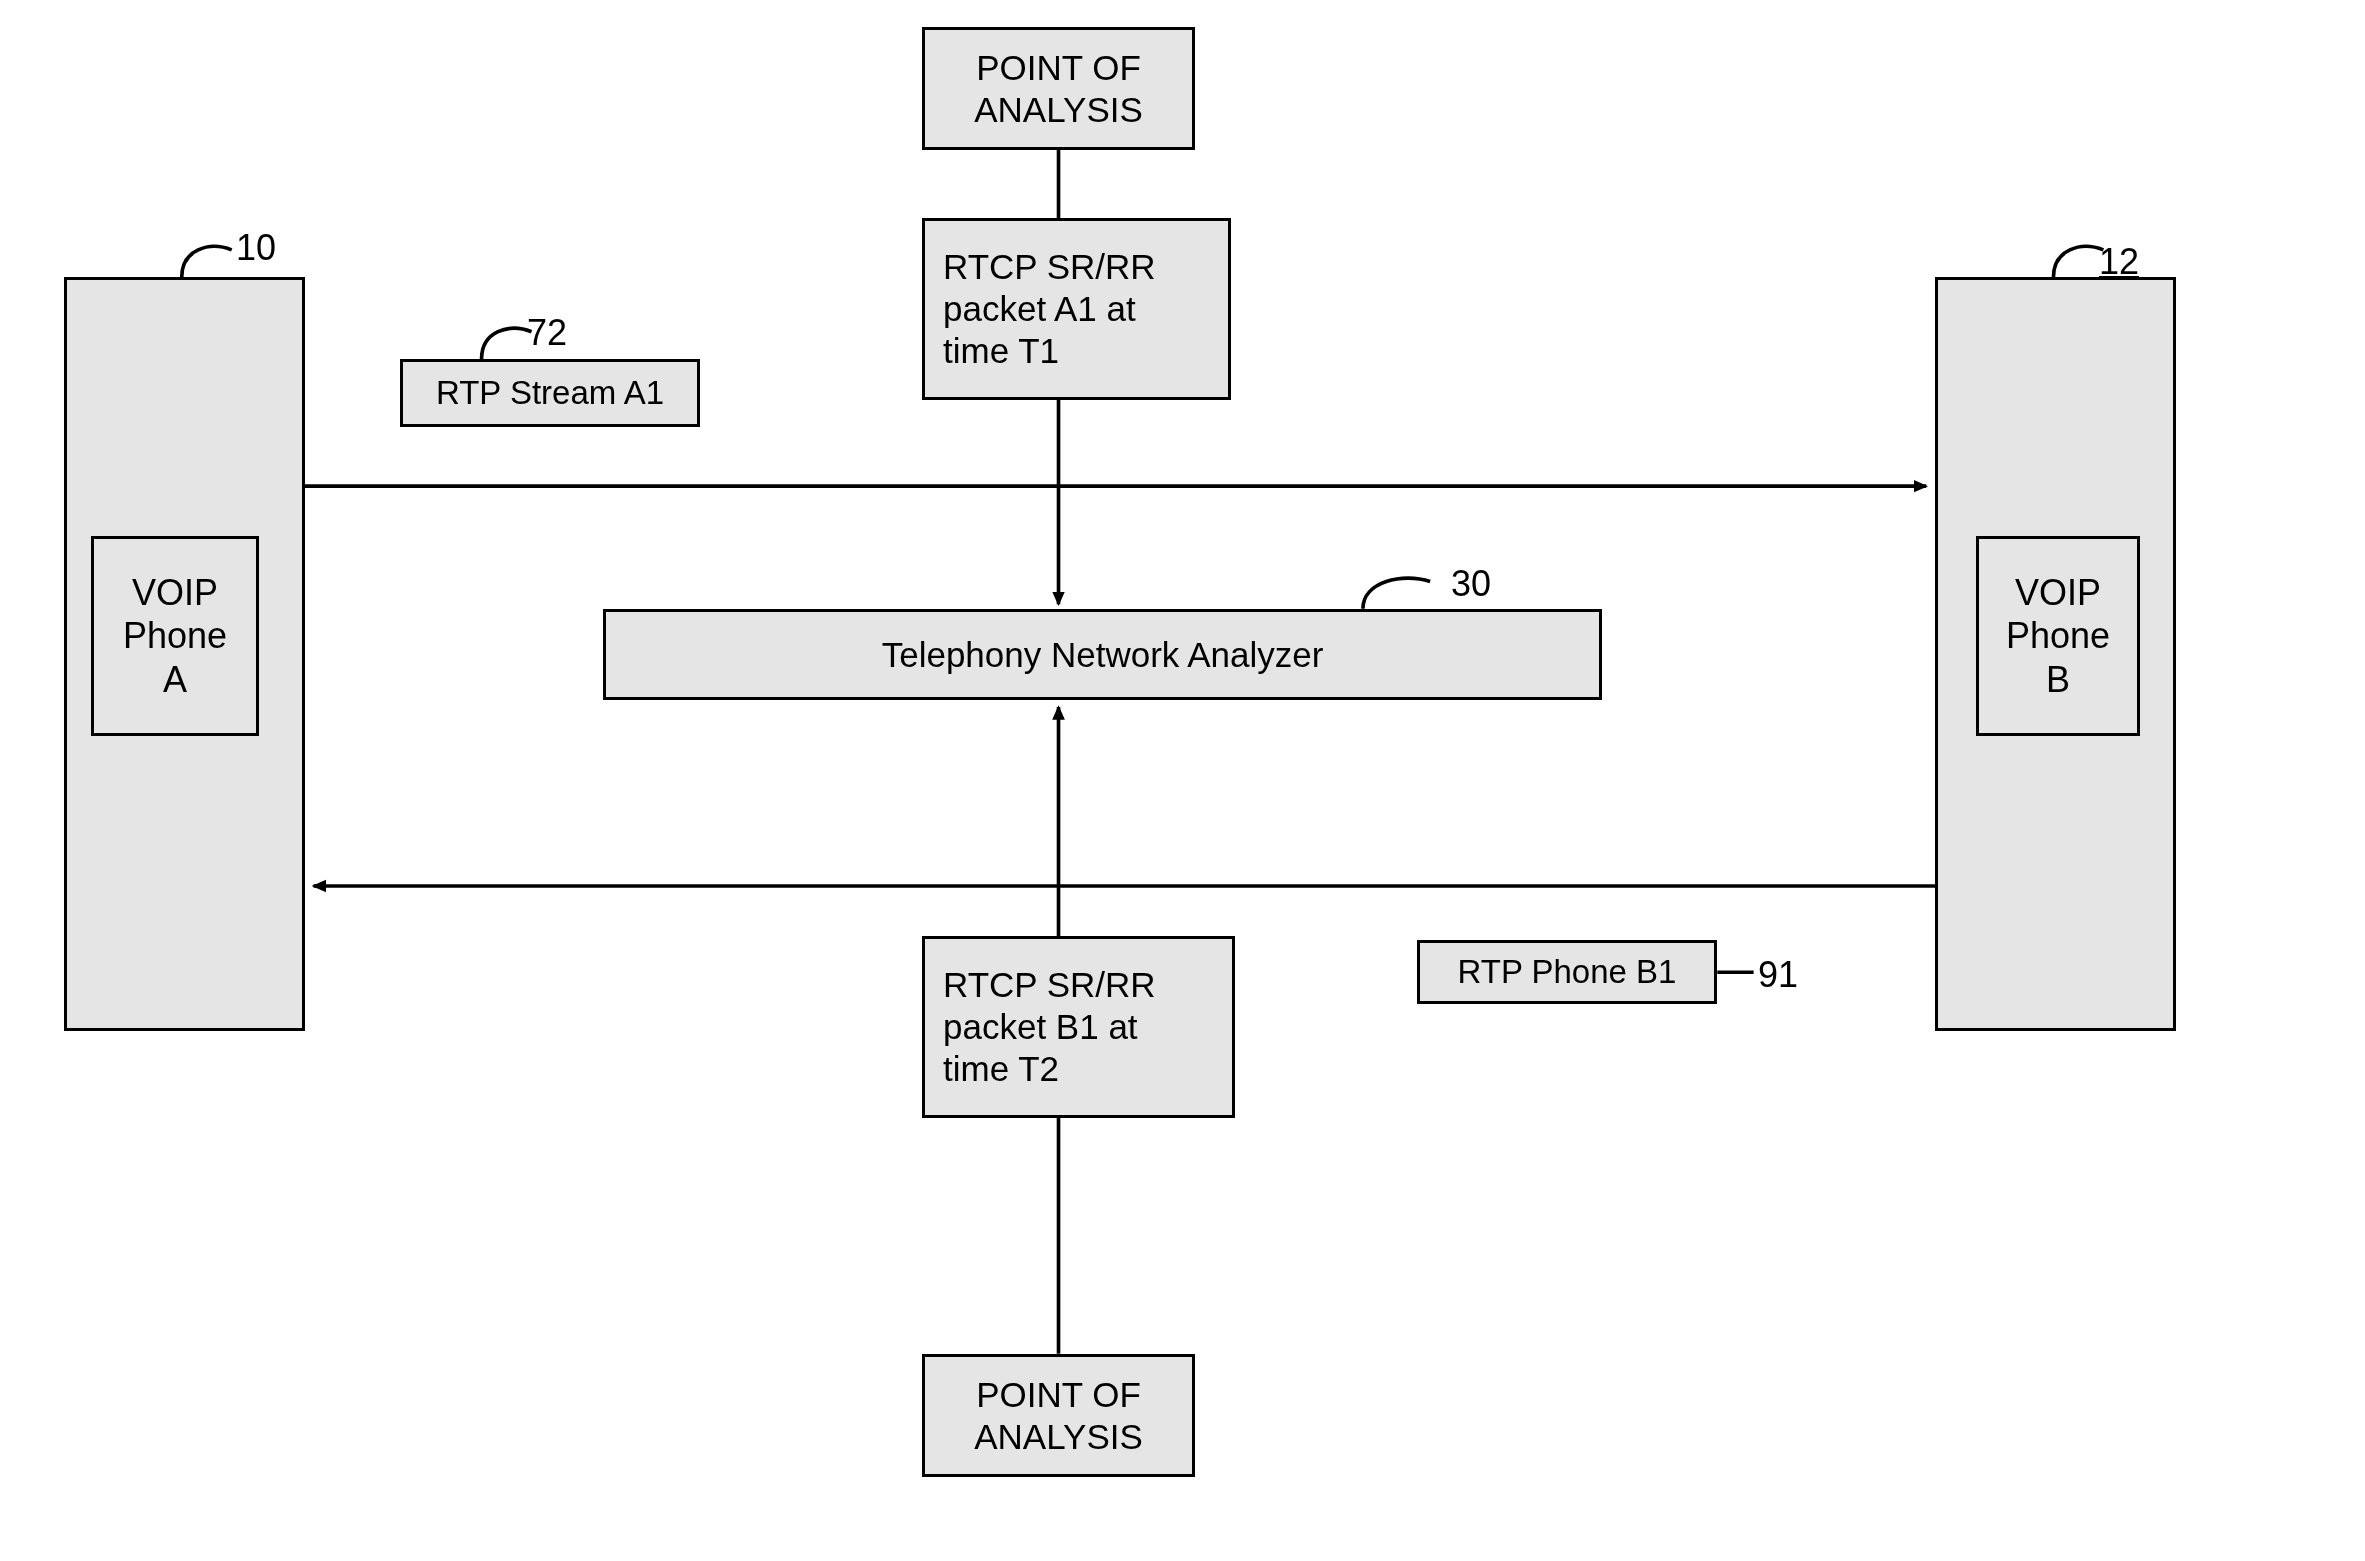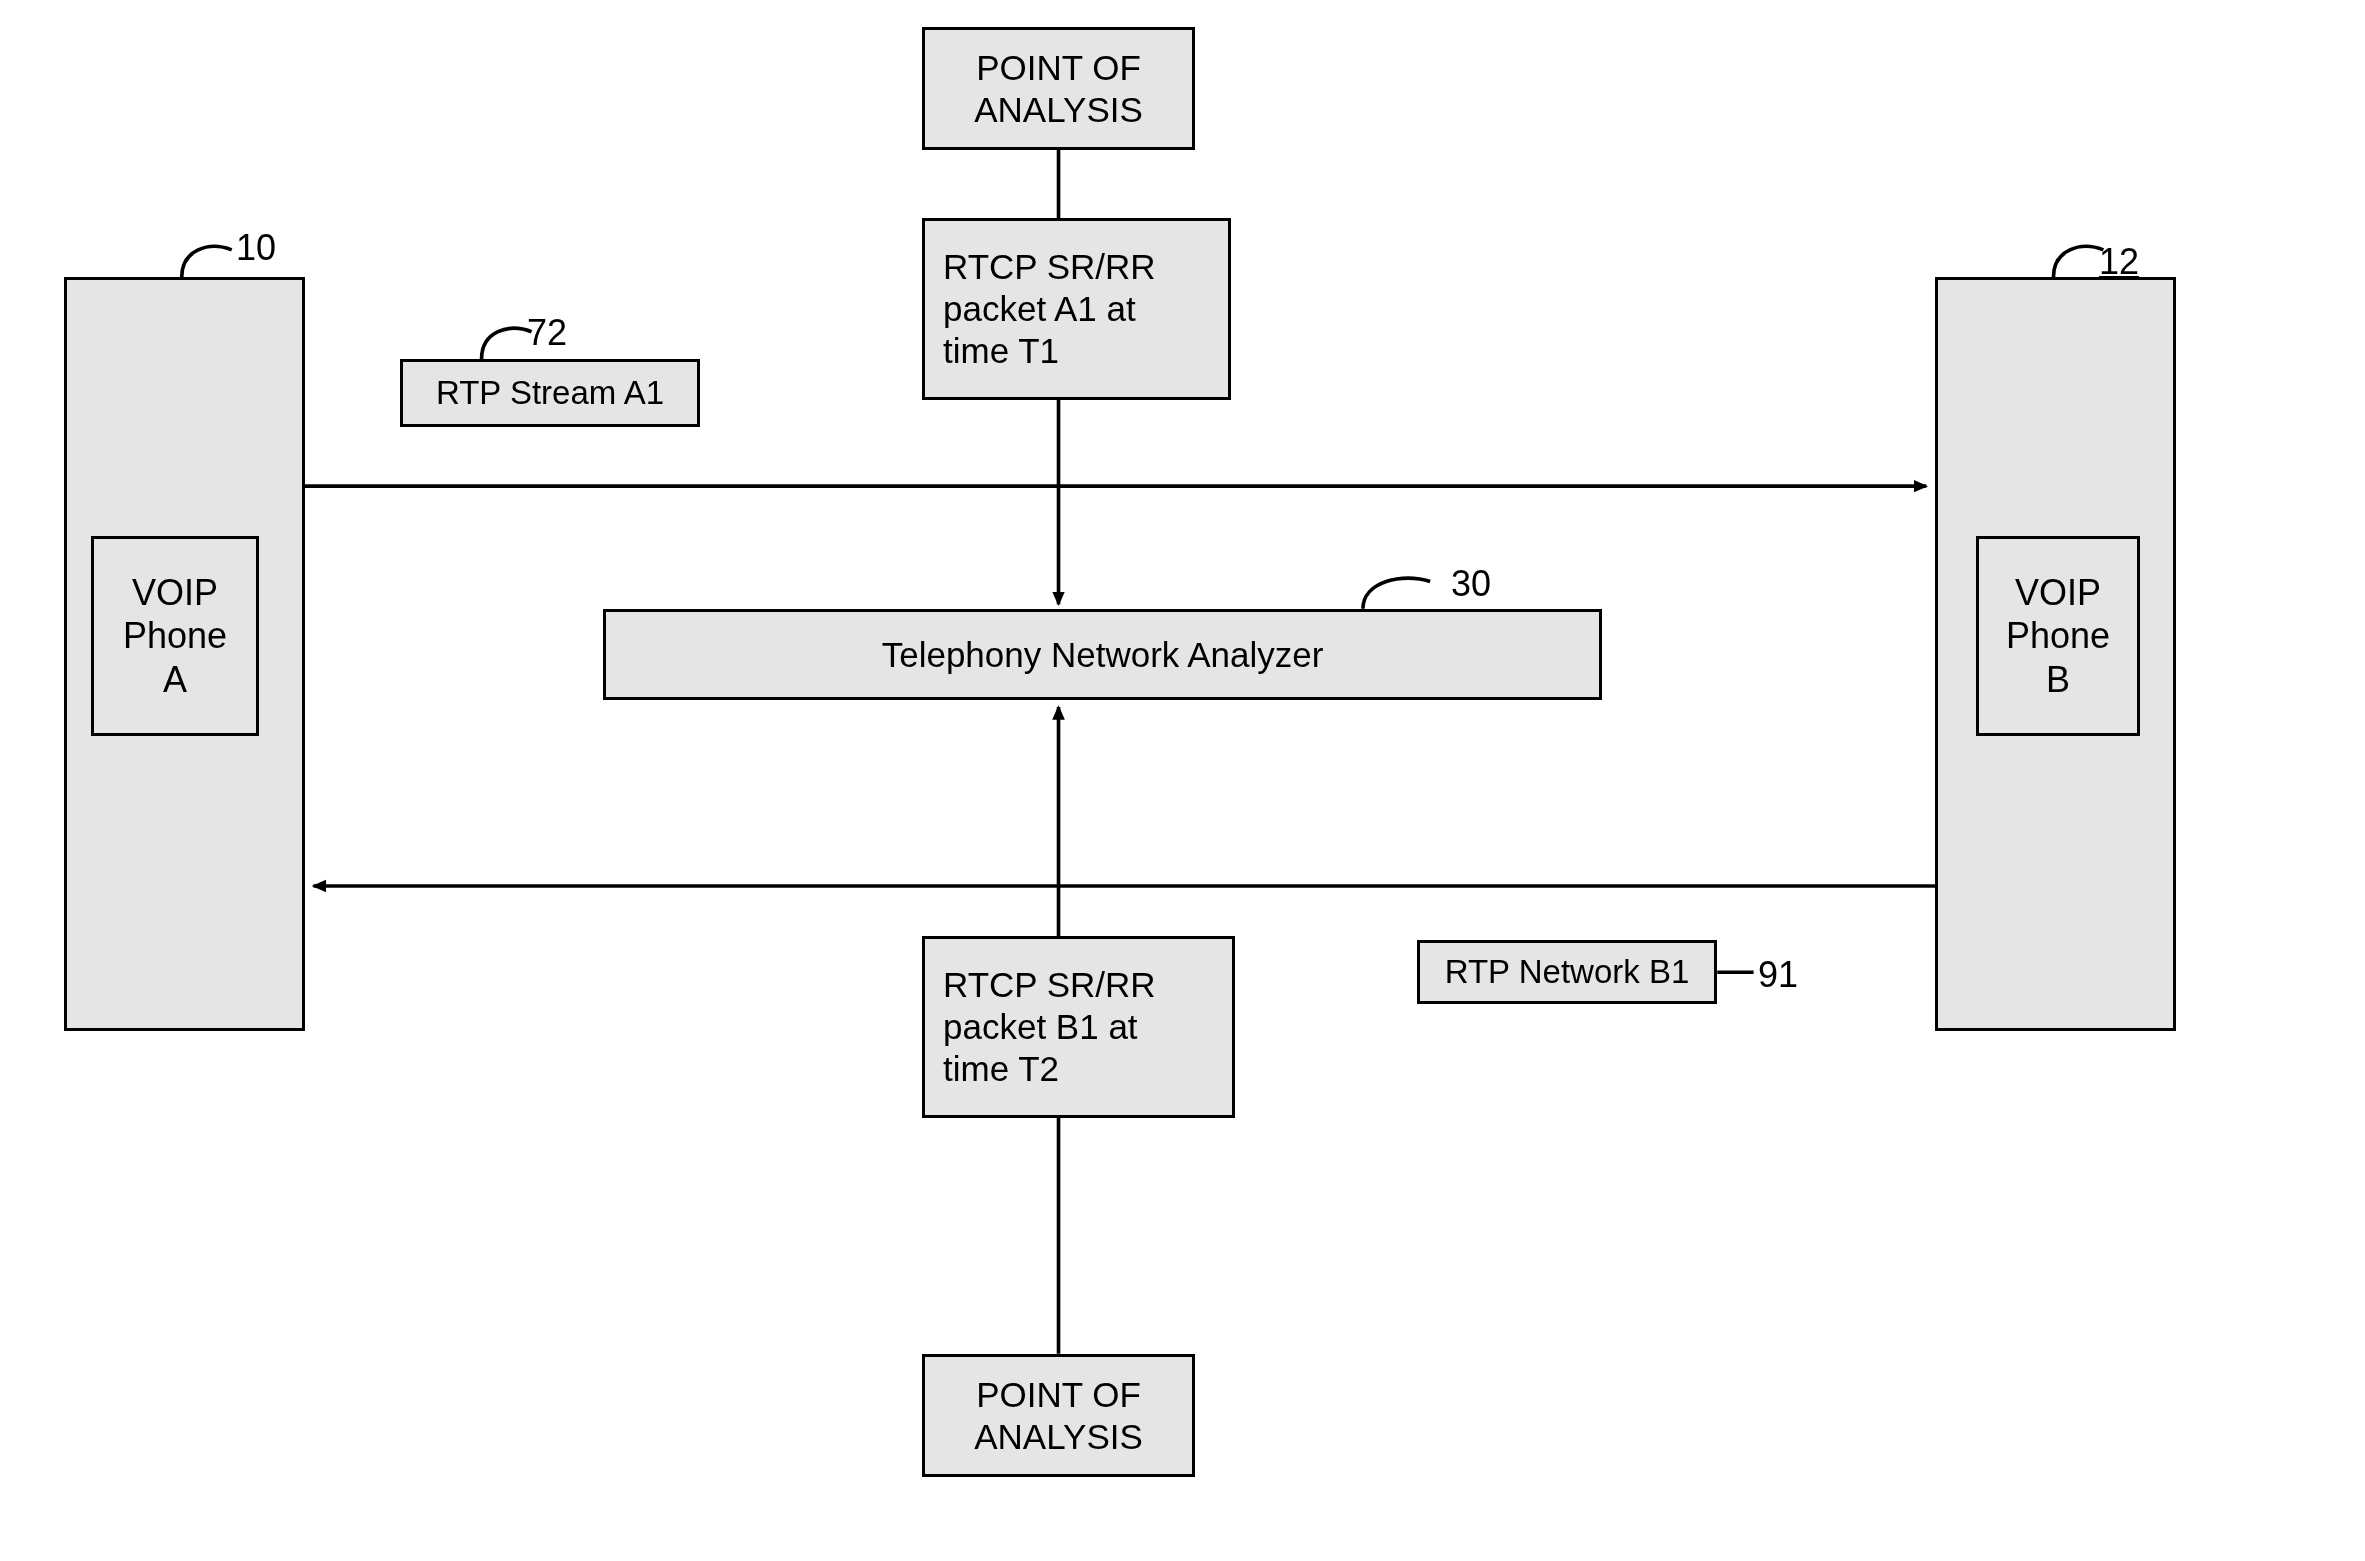--- a/index.html
+++ b/index.html
@@ -53,21 +53,21 @@
 Phone
 A</div>
 
 <div class="box" style="left:1935px; top:277px; width:241px; height:754px;"></div>
 <div class="box" style="left:1976px; top:536px; width:164px; height:200px; font-size:36px; white-space:pre-line;">VOIP
 Phone
 B</div>
 
 <div class="box" style="left:400px; top:359px; width:300px; height:68px; font-size:33px;">RTP Stream A1</div>
 
-<div class="box" style="left:1417px; top:940px; width:300px; height:64px; font-size:33px;">RTP Network B1</div>
+<div class="box" style="left:1417px; top:940px; width:300px; height:64px; font-size:33px;">RTP Phone B1</div>
 
 <div class="box" style="left:922px; top:27px; width:273px; height:123px; font-size:35px; white-space:pre-line;">POINT OF
 ANALYSIS</div>
 
 <div class="box" style="left:922px; top:218px; width:309px; height:182px; font-size:35px; white-space:pre-line; text-align:left; padding-left:18px; justify-content:flex-start;">RTCP SR/RR
 packet A1 at
 time T1</div>
 
 <div class="box" style="left:563px; top:609px; width:999px; height:91px; font-size:35px;margin-left:40px;">Telephony Network Analyzer</div>
 

